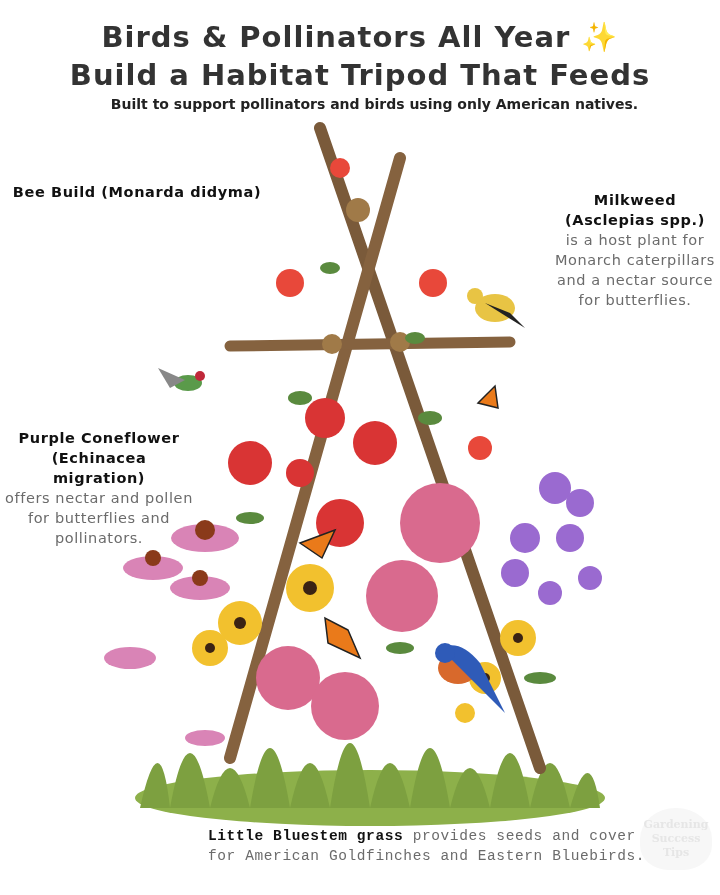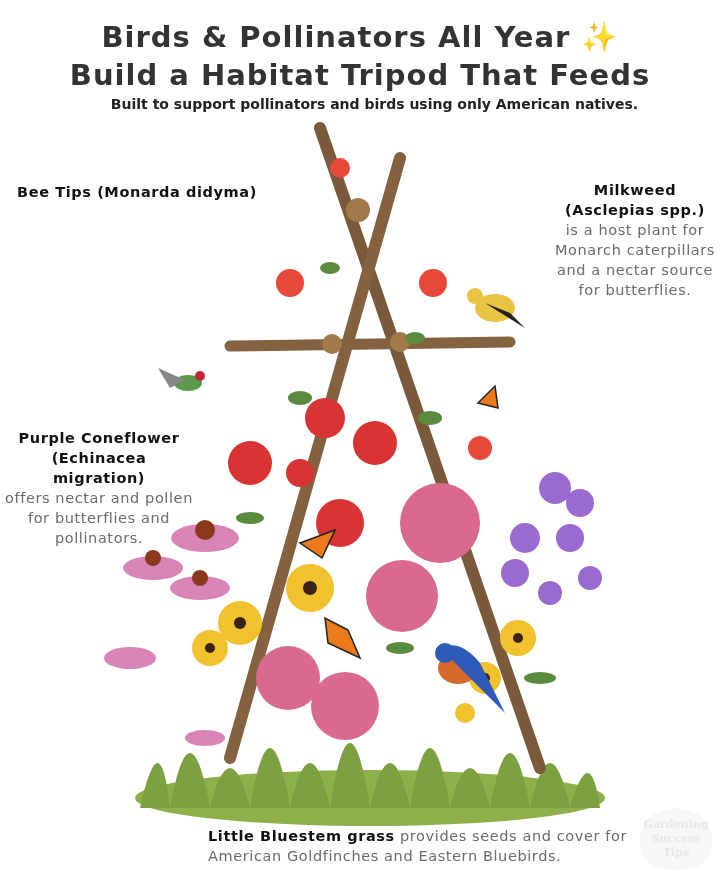--- a/index.html
+++ b/index.html
@@ -16,25 +16,25 @@
     position: absolute; left: 0; top: 96px; width: 720px;
     text-align: center; font-weight: bold; font-size: 14px; color: #222; padding-left: 29px;
   }
 
   .callout { position: absolute; text-align: center; font-size: 14.5px; line-height: 20px; letter-spacing: 0.6px; }
   .callout .name { font-weight: bold; color: #111; }
   .callout .desc { color: #6b6b6b; }
   .callout.dark .desc { color: #333; }
 
   #c-beebalm { left: 6px; top: 182px; width: 262px; }
-  #c-milkweed { left: 555px; top: 180px; width: 160px; }
+  #c-milkweed { left: 555px; top: 190px; width: 160px; }
   #c-aster { left: 568px; top: 376px; width: 150px; }
   #c-coneflower { left: 4px; top: 428px; width: 190px; }
   #c-susan { left: 0px; top: 734px; width: 160px; }
-  #c-bluestem { left: 208px; top: 826px; width: 440px; text-align: left; }
+  #c-bluestem { left: 208px; top: 826px; width: 440px; text-align: left; font-family: Liberation Mono, monospace; }
   #c-bluestem .name { display: inline; }
   #c-bluestem .desc { display: inline; color: #6b6b6b; }
 
   .illustration { position: absolute; left: 100px; top: 118px; width: 540px; height: 710px; }
   .watermark {
     position: absolute; left: 640px; top: 808px; width: 72px; height: 62px;
     color: #e6e6e6; font-family: "DejaVu Serif", serif; font-size: 11px; font-weight: bold;
     text-align: center; line-height: 14px; padding-top: 10px;
     border-radius: 50% 50% 40% 40%; background: #f7f7f7;
   }
@@ -154,21 +154,21 @@
     <ellipse cx="315" cy="220" rx="10" ry="6"></ellipse>
     <ellipse cx="200" cy="280" rx="12" ry="7"></ellipse>
     <ellipse cx="330" cy="300" rx="12" ry="7"></ellipse>
     <ellipse cx="150" cy="400" rx="14" ry="6"></ellipse>
     <ellipse cx="300" cy="530" rx="14" ry="6"></ellipse>
     <ellipse cx="440" cy="560" rx="16" ry="6"></ellipse>
   </g>
 </svg>
 
 <div class="callout" id="c-beebalm">
-  <div class="name">Bee Tips (Monarda didyma)</div>
+  <div class="name">Bee Build (Monarda didyma)</div>
 </div>
 
 <div class="callout" id="c-milkweed">
   <div class="name">Milkweed (Asclepias spp.)</div>
   <div class="desc">is a host plant for Monarch caterpillars and a nectar source for butterflies.</div>
 </div>
 
 <div class="callout dark" id="c-aster">
 </div>
 

